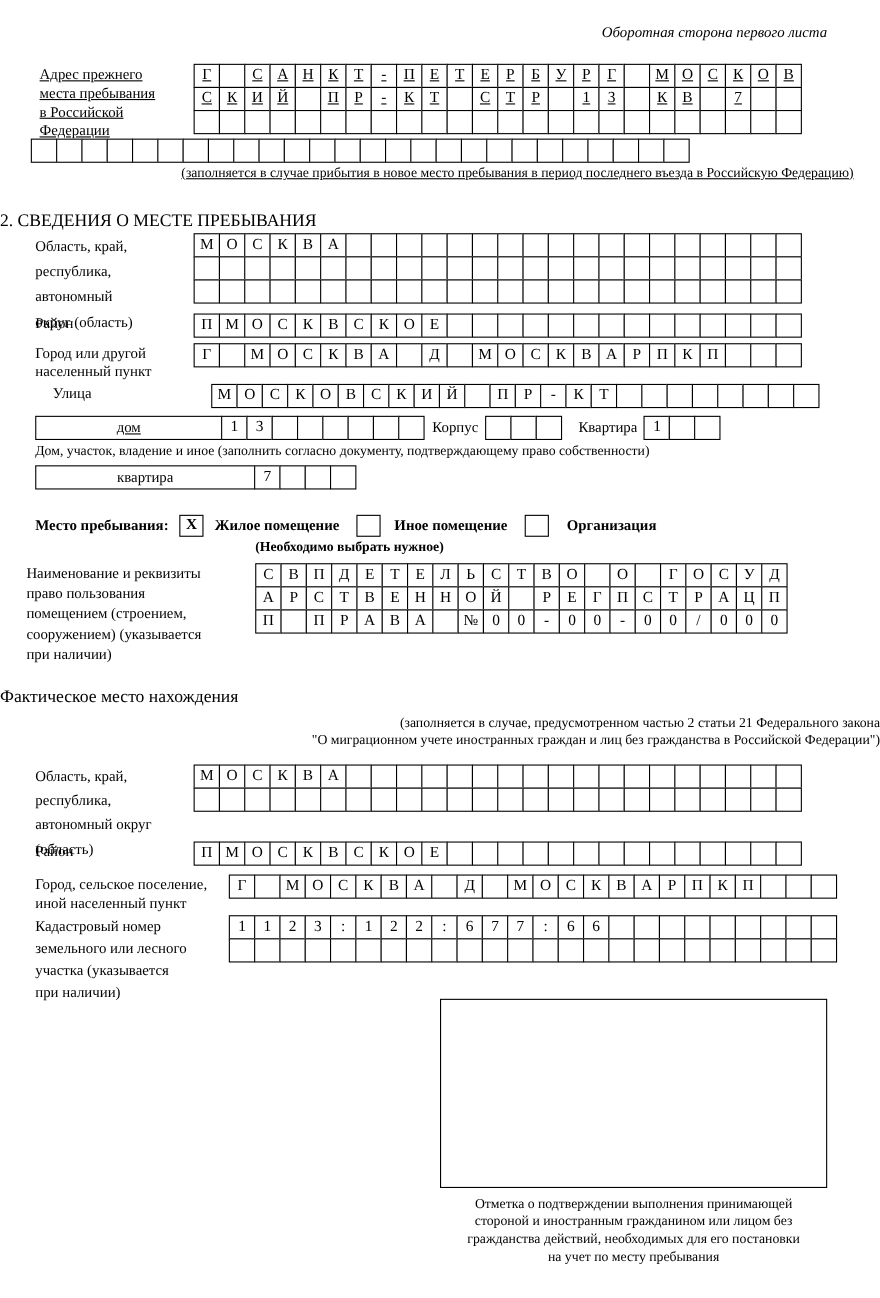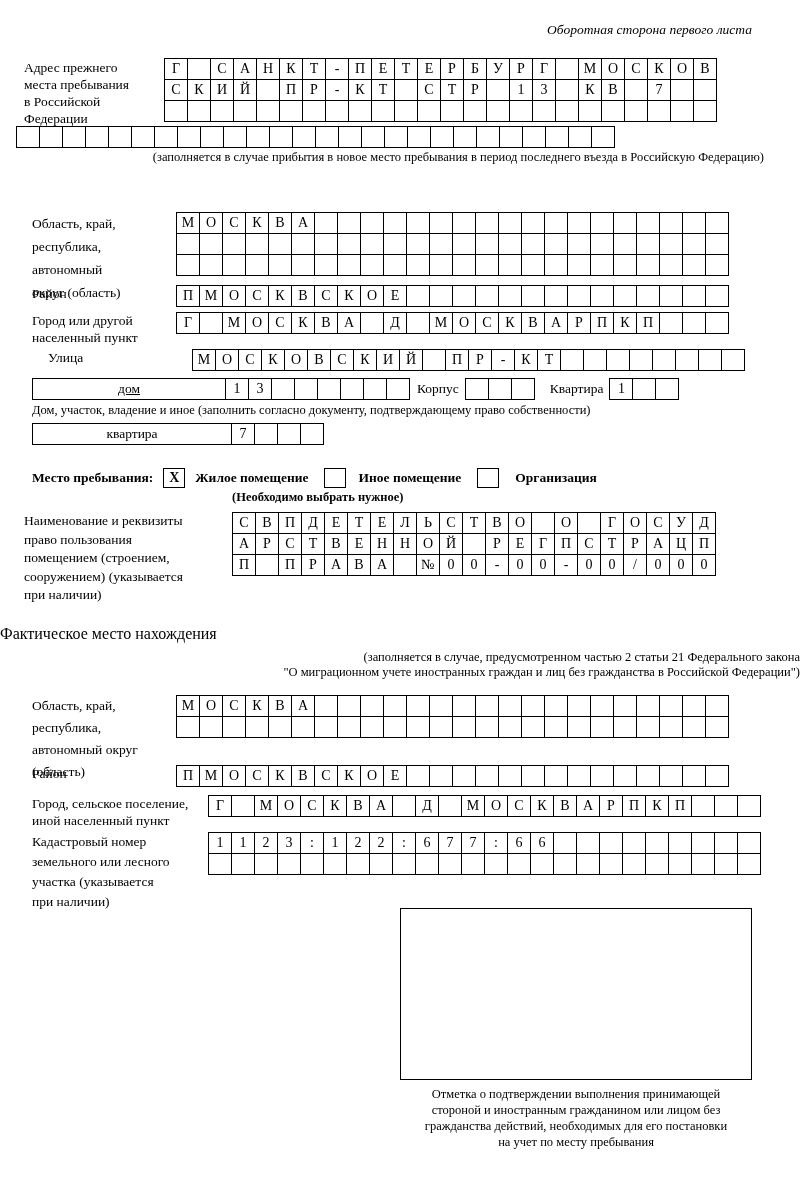--- a/index.html
+++ b/index.html
@@ -97,21 +97,21 @@
 </style>
 </head>
 <body>
 
 <div class="page">
 
   <div class="header-right">
     <span>Оборотная сторона первого листа</span>
   </div>
 
-  <div class="block" style="left:24px; top:58px; width:740px;">
+  <div class="block" style="left:36px; top:58px; width:740px;text-decoration:underline;">
     <div class="row">
       <div class="labelbox" style="width:140px; padding-top:1px;">
         <div>Адрес прежнего</div>
         <div>места пребывания</div>
         <div>в Российской</div>
         <div>Федерации</div>
       </div>
       <div>
         <div class="cells" id="prev-row-0">
             <div class="cell">Г</div>
@@ -217,20 +217,21 @@
         <div class="cell blank"></div>
         <div class="cell blank"></div>
         <div class="cell blank"></div>
         <div class="cell blank"></div>
         <div class="cell blank"></div>
         <div class="cell blank"></div>
       </div>
     <div class="center-note" style="margin-top:2px;">(заполняется в случае прибытия в новое место пребывания в период последнего въезда в Российскую Федерацию)</div>
   </div>
 
+  <div class="block" style="left:0; top:192px; width:800px;">2. СВЕДЕНИЯ О МЕСТЕ ПРЕБЫВАНИЯ</div>
 
   <div class="block" style="left:32px; top:212px;">
     <div class="row">
       <div class="labelbox" style="width:144px; line-height:23px;">
         <div>Область, край,</div>
         <div>республика,</div>
         <div>автономный</div>
         <div>округ (область)</div>
       </div>
       <div>
@@ -410,21 +411,21 @@
           <div class="cell blank"></div>
           <div class="cell blank"></div>
           <div class="cell blank"></div>
           <div class="cell blank"></div>
         </div>
     </div>
   </div>
 
   <div class="block" style="left:32px; top:378px;">
     <div class="row" style="align-items:center;">
-      <div class="wide-field" style="width:194px;text-decoration:underline;">дом</div>
+      <div class="wide-field" style="width:170px;text-decoration:underline;">дом</div>
       <div class="cells" id="s2-house" style="margin-left:-1px;">
           <div class="cell">1</div>
           <div class="cell">3</div>
           <div class="cell blank"></div>
           <div class="cell blank"></div>
           <div class="cell blank"></div>
           <div class="cell blank"></div>
           <div class="cell blank"></div>
           <div class="cell blank"></div>
         </div>

